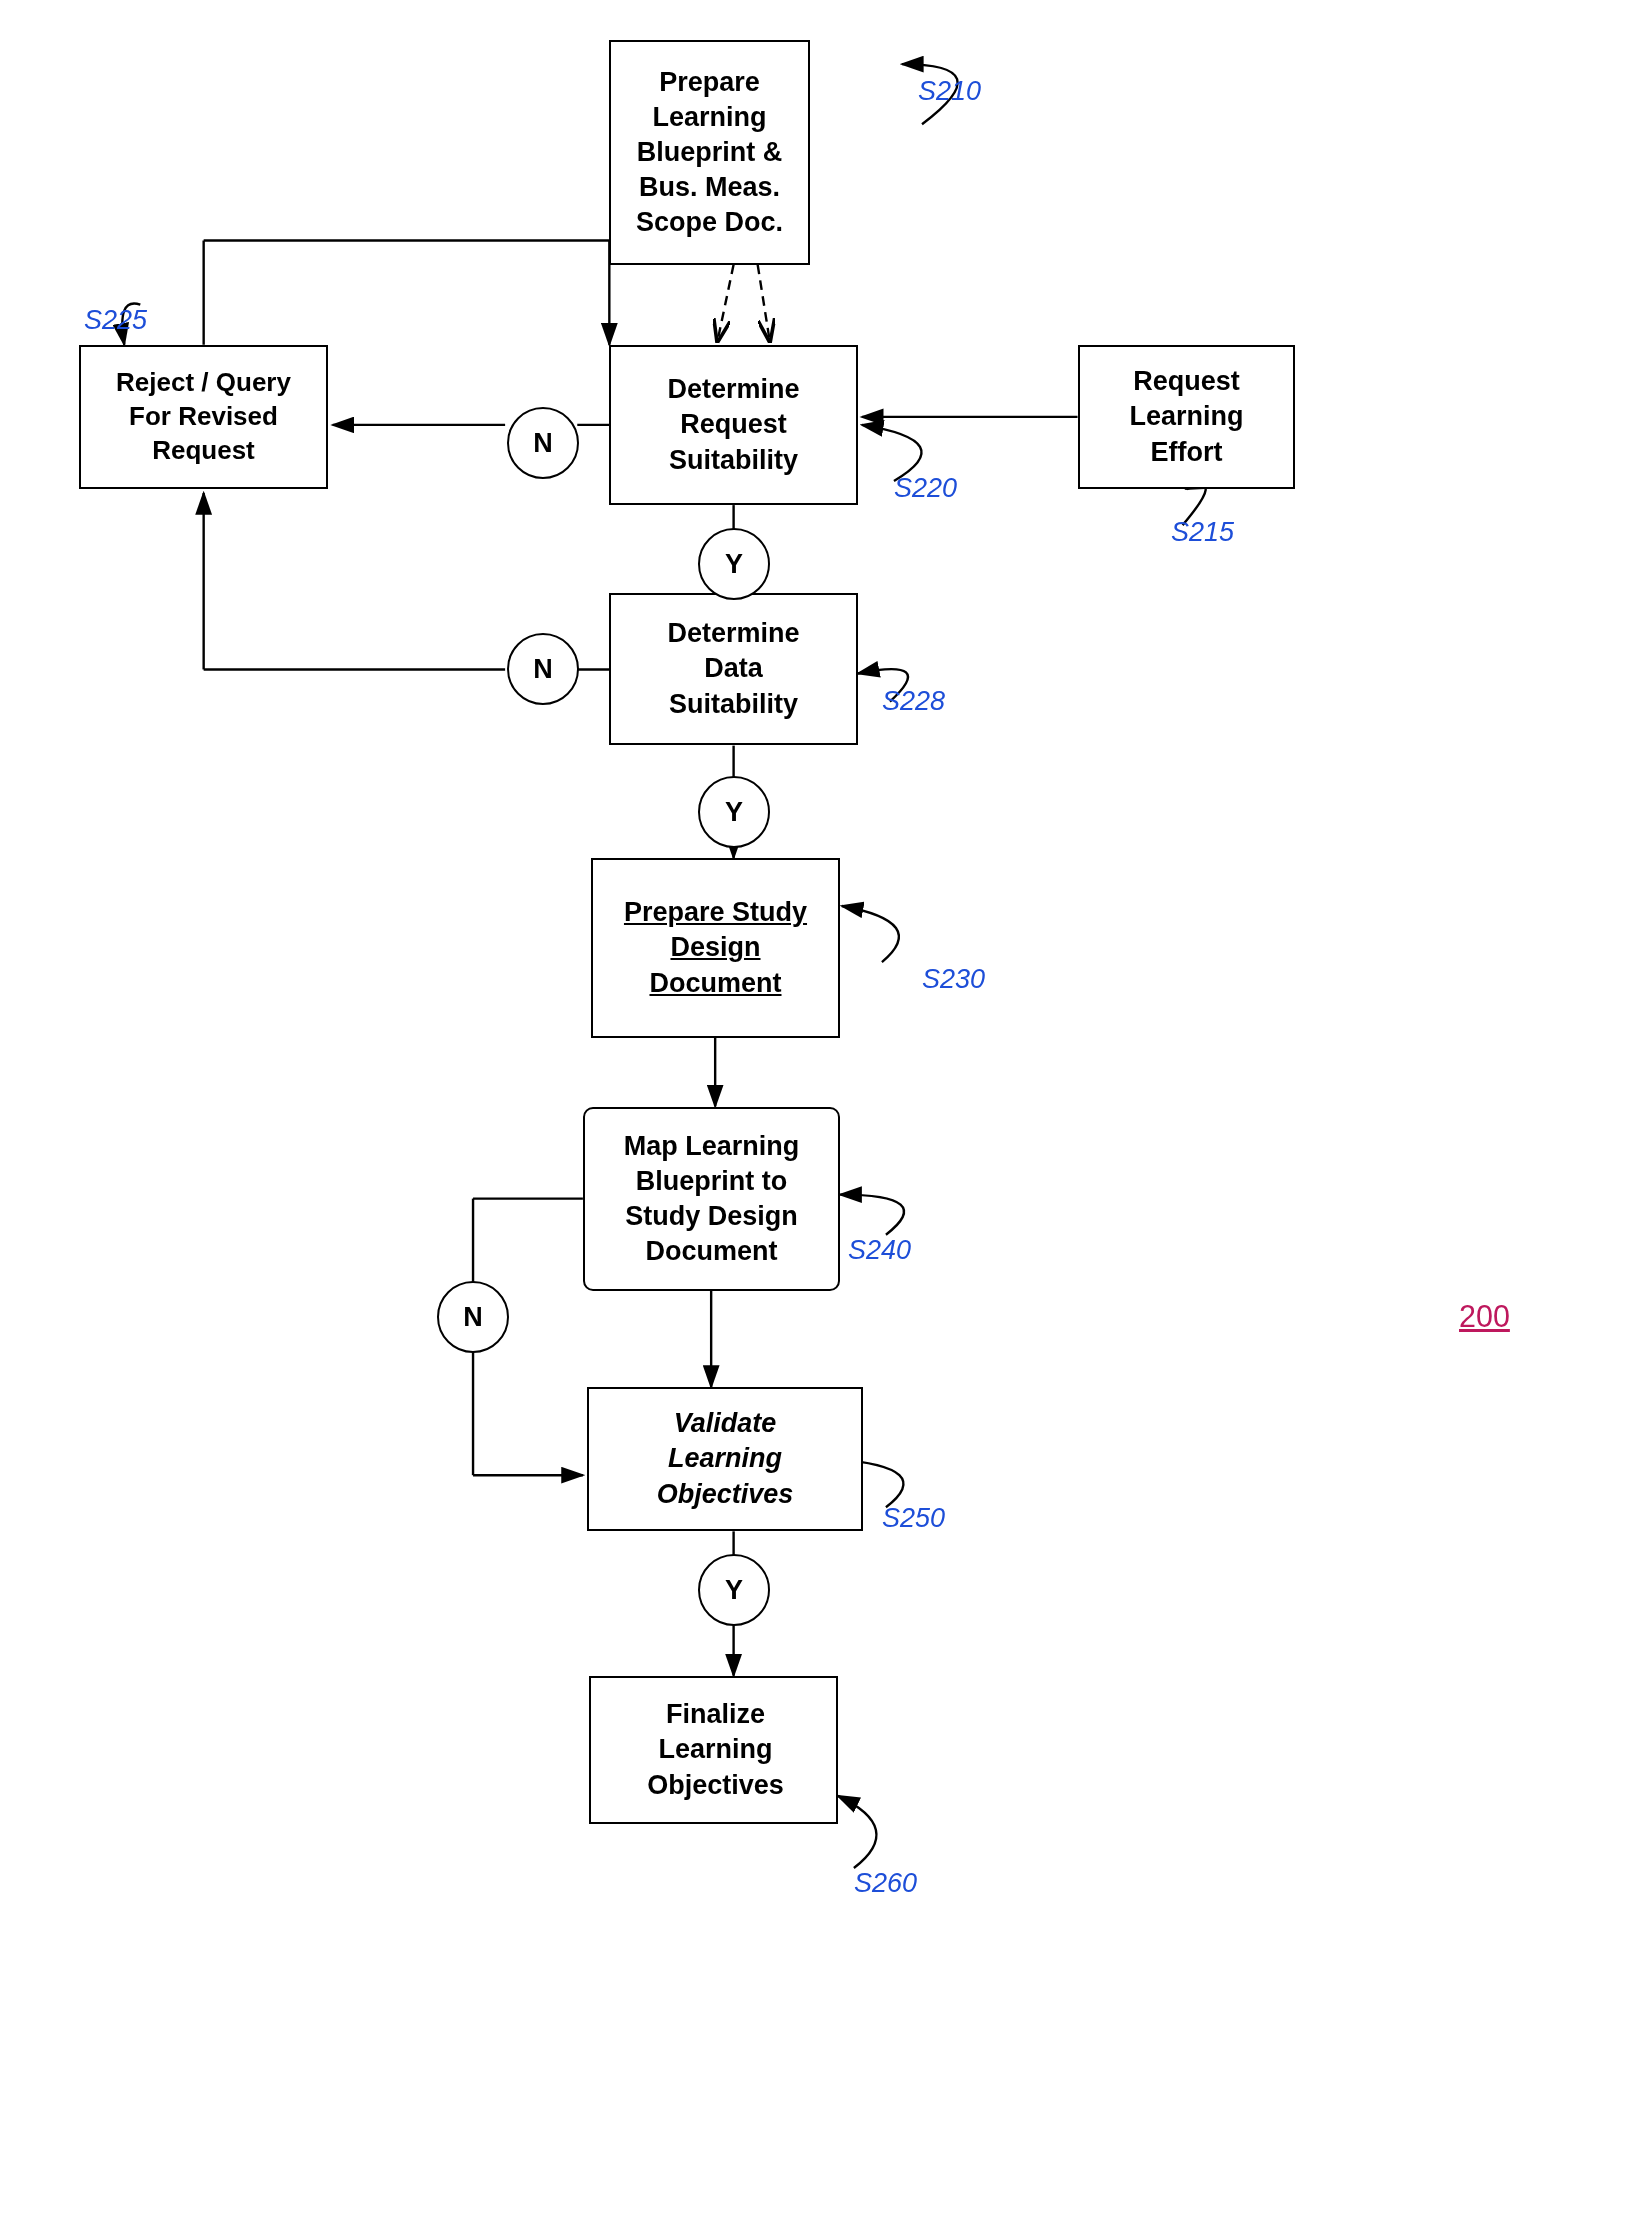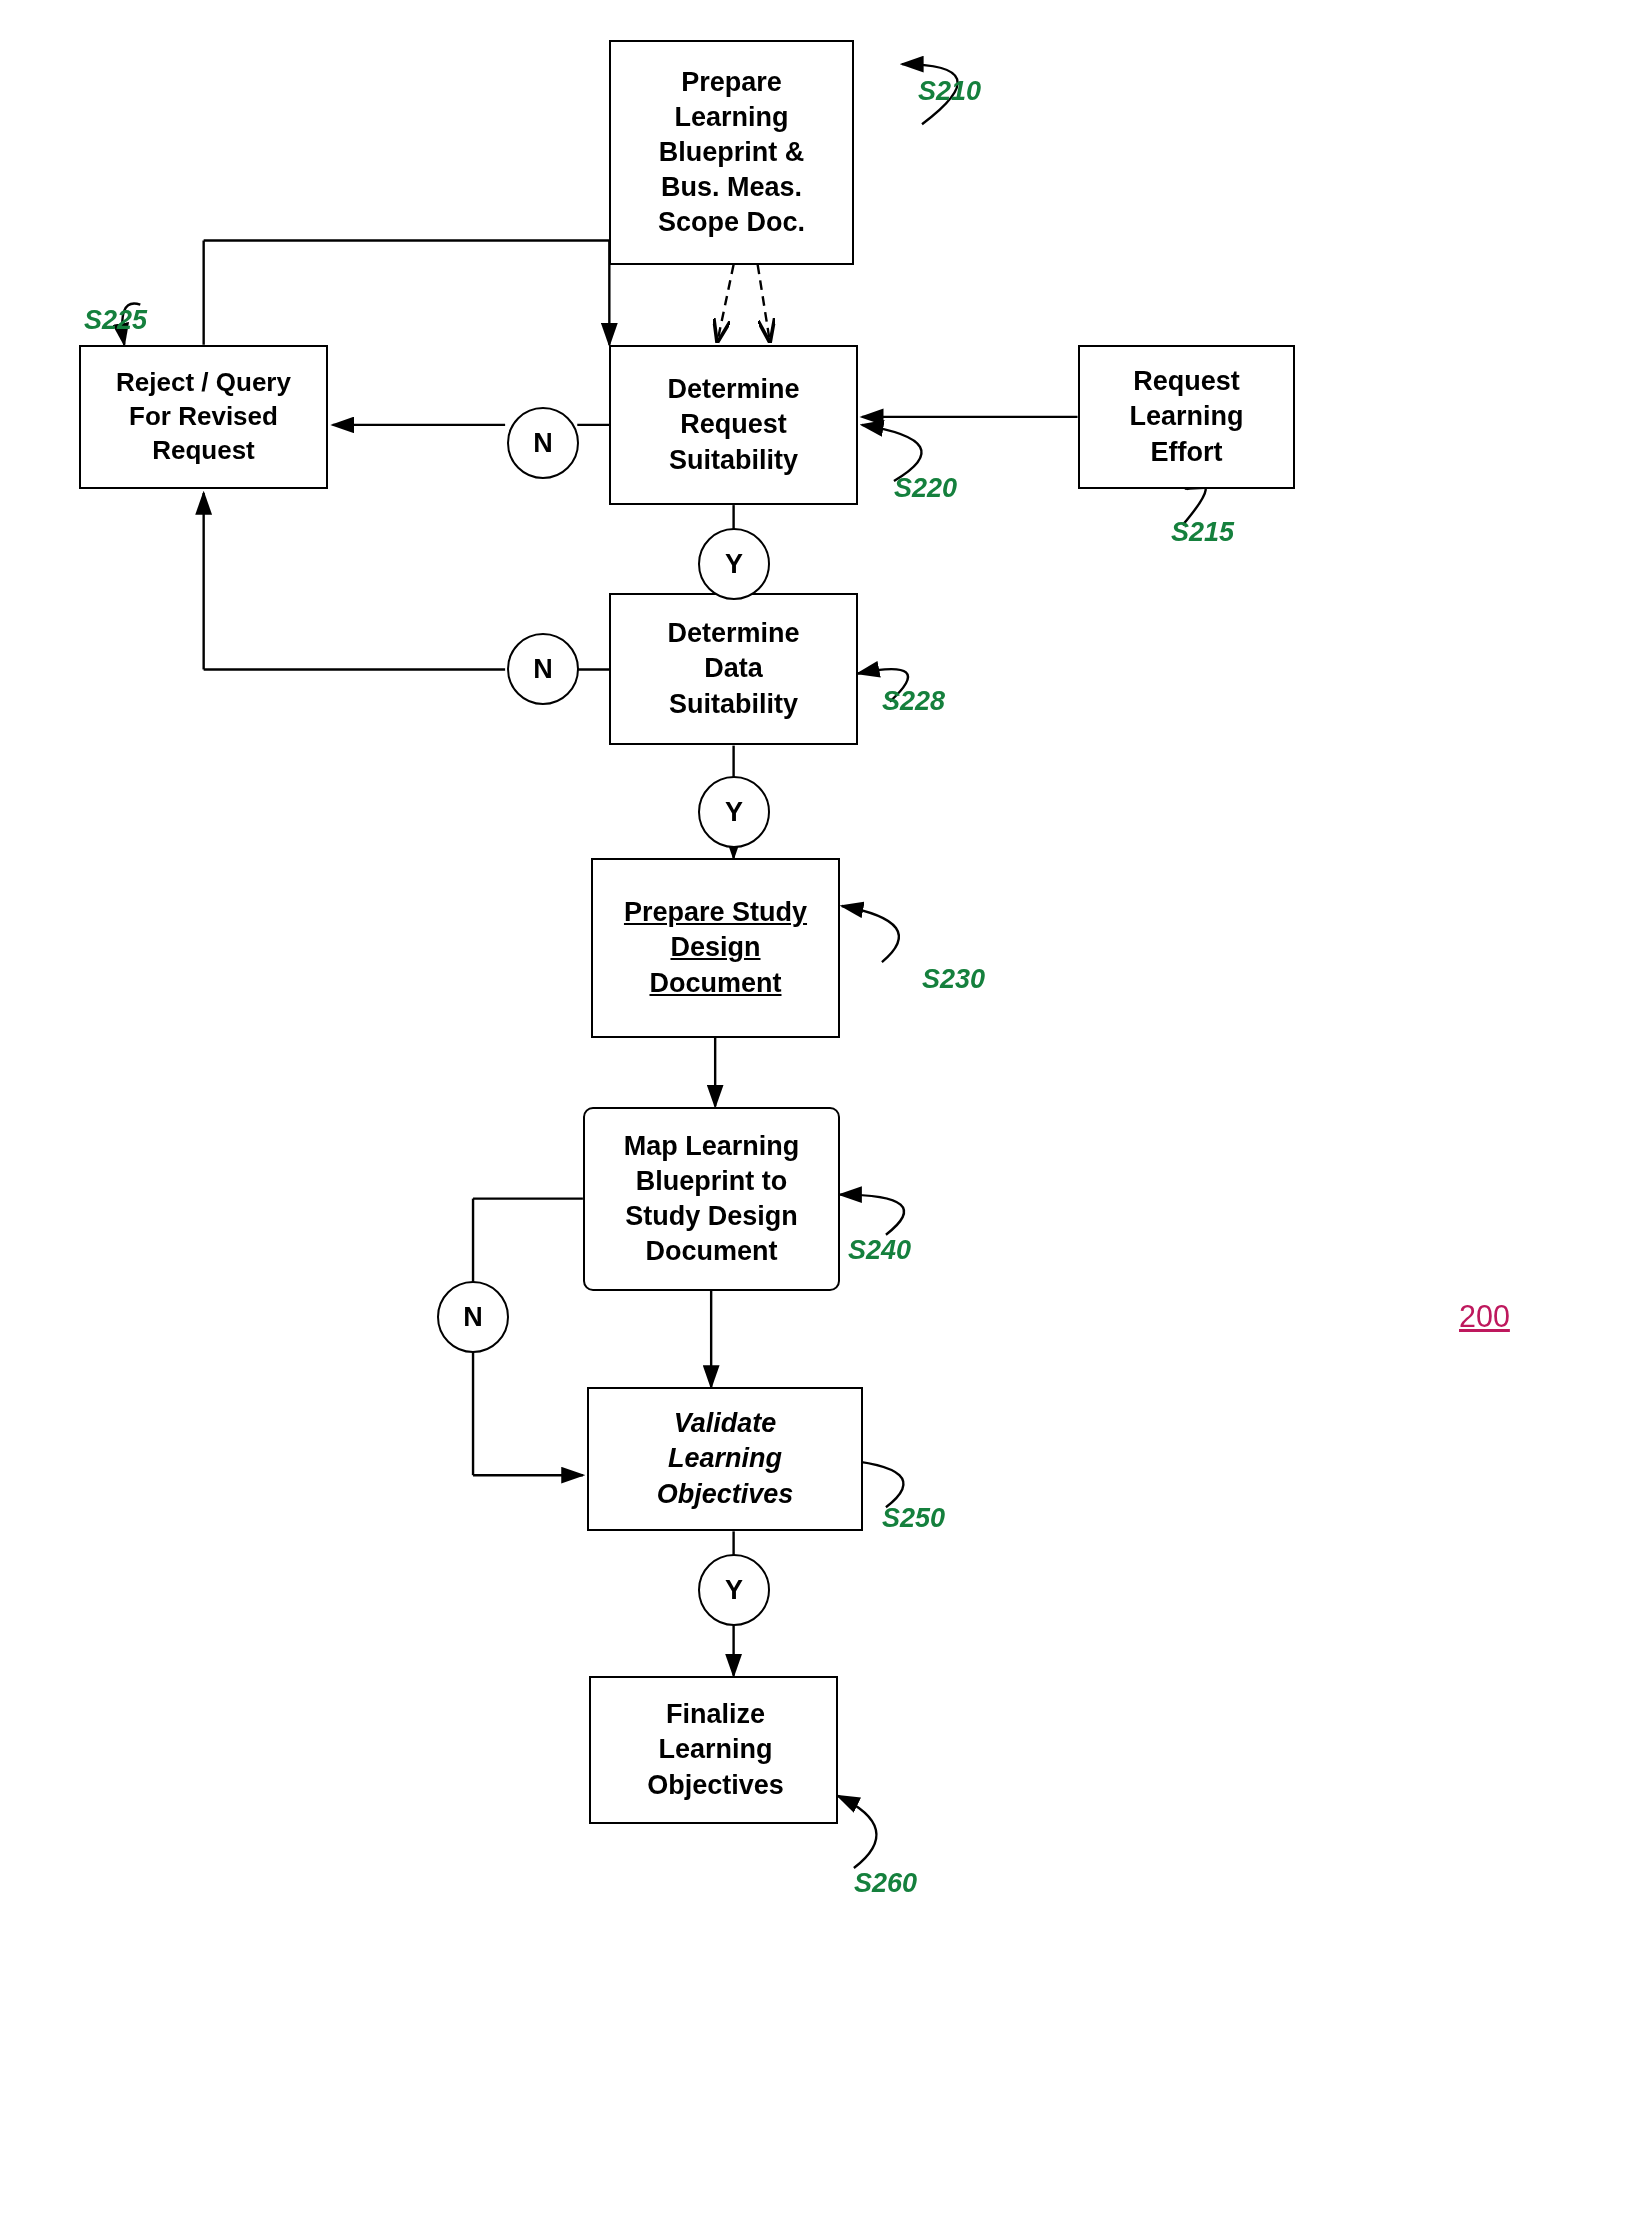--- a/index.html
+++ b/index.html
@@ -38,22 +38,22 @@
       display: flex;
       align-items: center;
       justify-content: center;
       font-size: 26px;
       font-weight: bold;
     }
     .label {
       position: absolute;
       font-size: 27px;
       font-style: italic;
-      font-weight: bold;
-      color: #15803d;
+      font-weight: normal;
+      color: #1d4ed8;
     }
     .ref-label {
       position: absolute;
       font-size: 30.5px;
       font-weight: normal;
       color: #be185d;
       text-decoration: underline;
     }
     svg.arrows {
       position: absolute;
@@ -124,21 +124,21 @@
     <path d="M 1100,1200 Q 1160,1150 1050,1130" stroke="#000" stroke-width="3" fill="none" marker-end="url(#arrowhead)"></path>
 
     <path d="M 1105,1540 Q 1170,1490 1048,1490" stroke="#000" stroke-width="3" fill="none" marker-end="url(#arrowhead)"></path>
 
     <path d="M 1105,1880 Q 1170,1830 1042,1820" stroke="#000" stroke-width="3" fill="none" marker-end="url(#arrowhead)"></path>
 
     <path d="M 1065,2330 Q 1130,2280 1045,2240" stroke="#000" stroke-width="3" fill="none" marker-end="url(#arrowhead)"></path>
 
   </svg>
 
-  <div class="flowbox" style="left:609px; top:40px; width:245px; height:225px; font-size:27px;">
+  <div class="flowbox" style="left:609px; top:40px; width:201px; height:225px; font-size:27px;">
     Prepare<br>Learning<br>Blueprint &amp;<br>Bus. Meas.<br>Scope Doc.
   </div>
 
   <div class="flowbox" style="left:609px; top:345px; width:249px; height:160px; font-size:27px;">
     Determine<br>Request<br>Suitability
   </div>
 
   <div class="flowbox" style="left:1078px; top:345px; width:217px; height:144px; font-size:27px;">
     Request<br>Learning<br>Effort
   </div>

